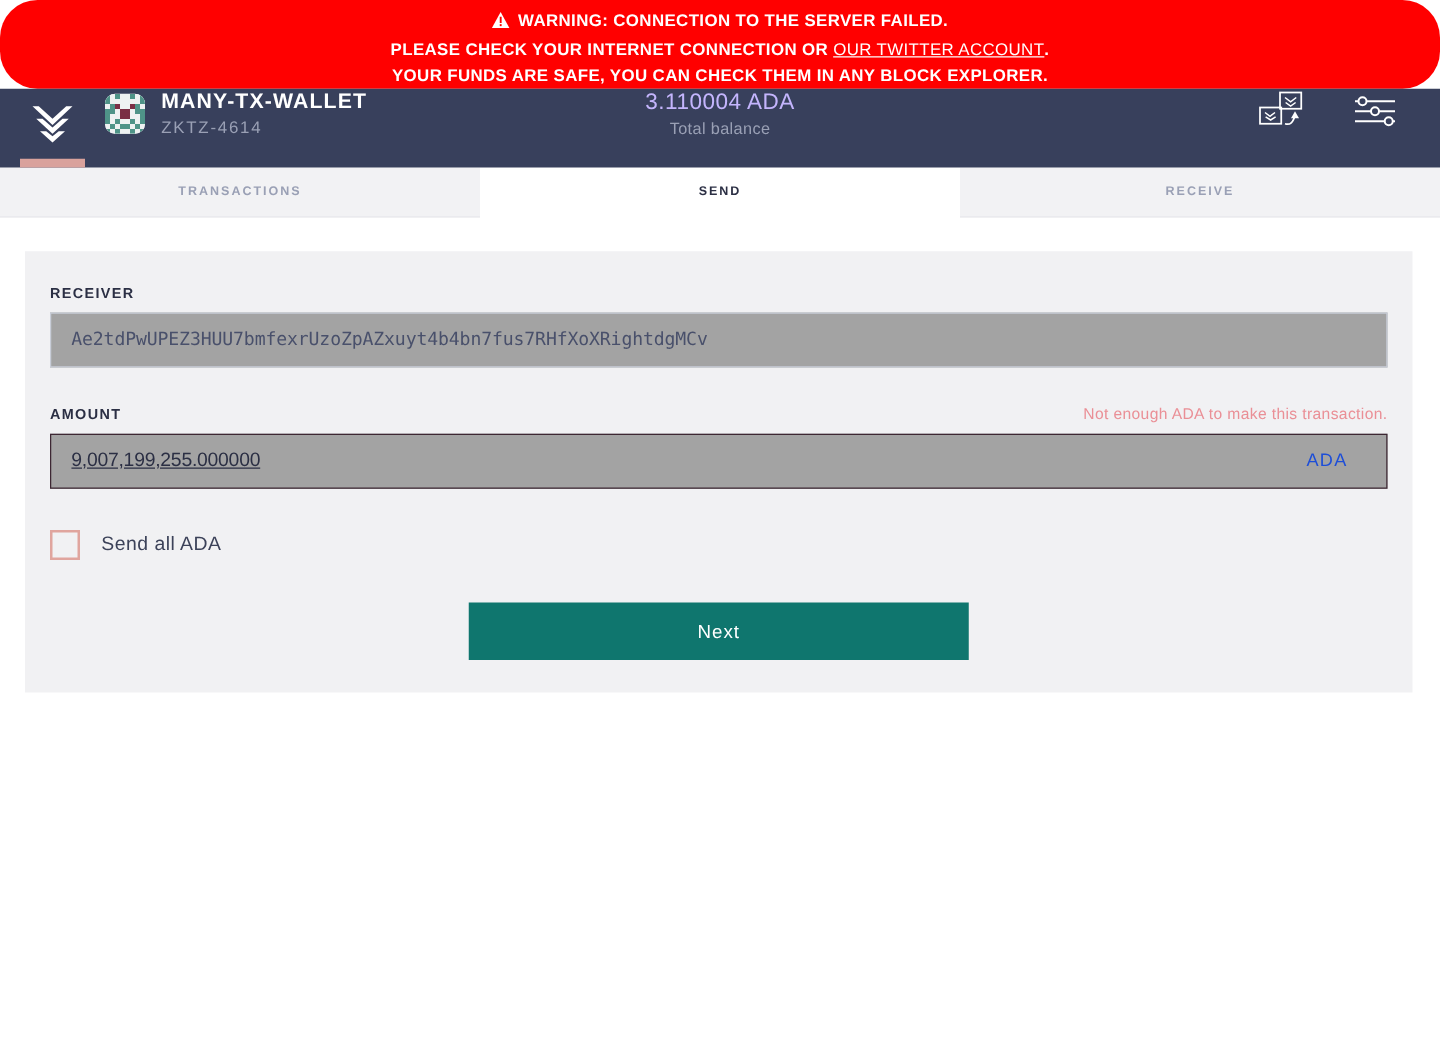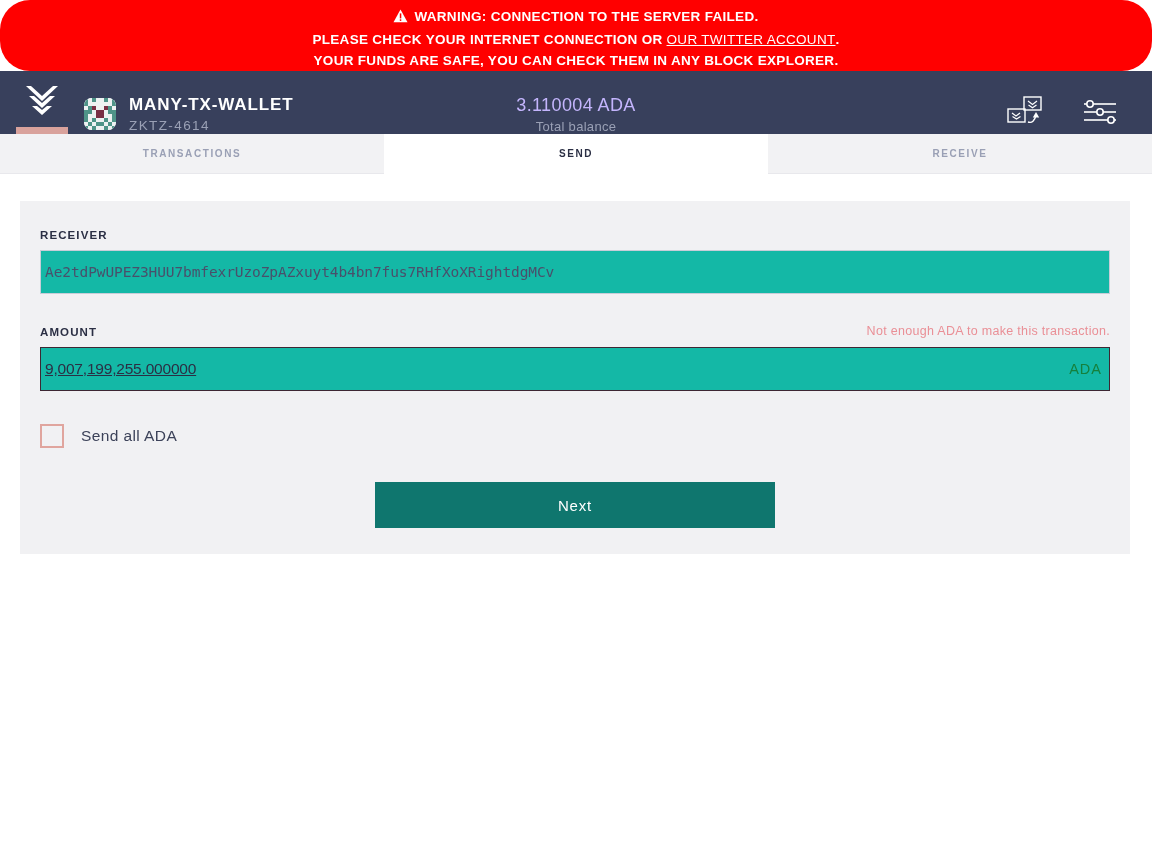--- a/index.html
+++ b/index.html
@@ -39,21 +39,21 @@
     font-weight: normal;
   }
 
   
   .topbar {
     position: relative;
     background: #394060;
     background: #38405c;
     height: 63px;
     display: flex;
-    align-items: flex-end;
+    align-items: flex-start;
   }
   .topbar-logo {
     width: 84px;
     height: 63px;
     display: flex;
     align-items: center;
     justify-content: center;
     position: relative;
   }
   .logo-accent {
@@ -168,49 +168,49 @@
     margin-bottom: 9px;
   }
   .field-error {
     font-size: 12.5px;
     color: #ea8f96;
     letter-spacing: 0.3px;
   }
   .text-input {
     width: 100%;
     height: 44px;
-    background: #14b8a6;
+    background: #a3a3a3;
     border: 1px solid #c8cdd8;
     font-family: "DejaVu Sans Mono", monospace;
     font-size: 14.5px;
     color: #49506b;
-    padding: 0 4px;
+    padding: 0 16px;
     outline: none;
     letter-spacing: -0.1px;
   }
   .input-spacer { height: 30px; }
   .amount-wrap {
     position: relative;
     display: flex;
     align-items: center;
   }
   .amount-input {
     border: 1px solid #3d2733;
     font-family: "Liberation Sans", sans-serif;
     font-size: 15.5px;
     color: #2b2f44;
     letter-spacing: -0.2px;
     padding-right: 60px;
     text-decoration: underline;
   }
   .amount-suffix {
     position: absolute;
-    right: 8px;
+    right: 32px;
     font-size: 14.5px;
-    color: #15803d;
+    color: #1d4ed8;
     letter-spacing: 1px;
     pointer-events: none;
     margin-left: 46px;
   }
 
   
   .checkbox-row {
     display: flex;
     align-items: center;
     gap: 17px;

